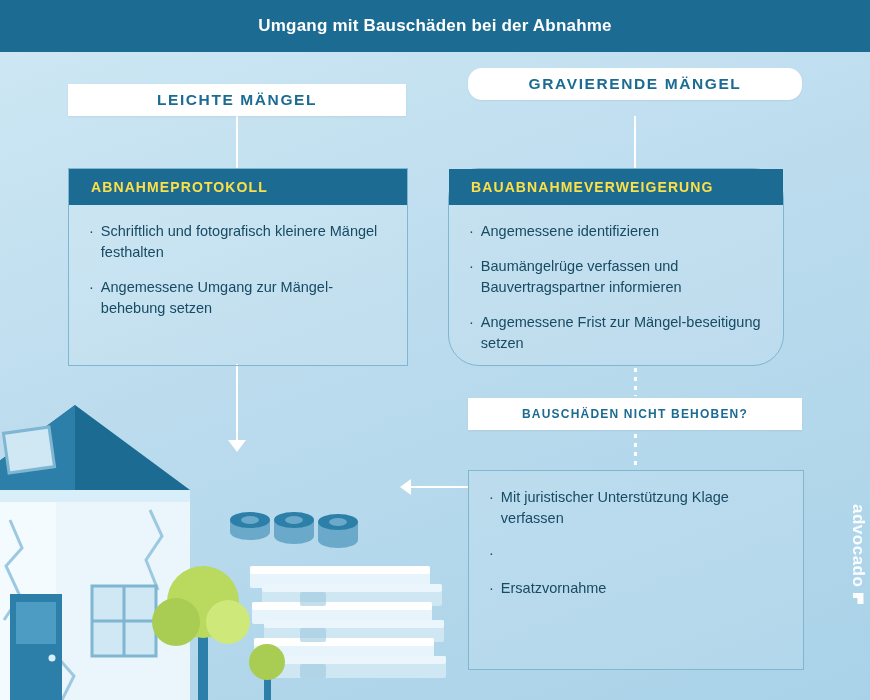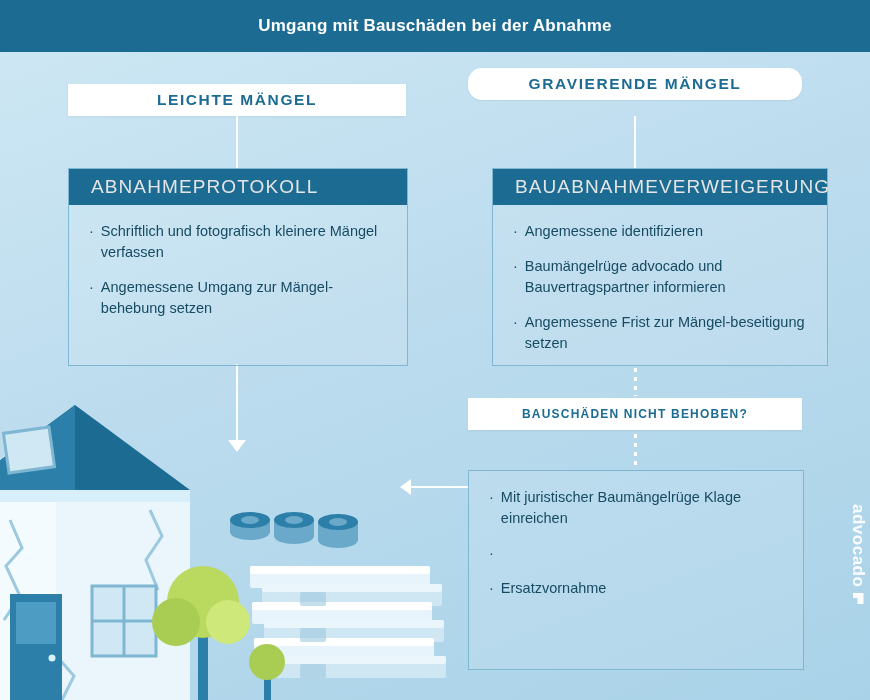--- a/index.html
+++ b/index.html
@@ -61,23 +61,23 @@
   }
 
   
   .card {
     position: absolute;
     border: 1px solid #7fb6d2;
     background: rgba(255,255,255,0.10);
   }
   .card-head {
     background: #1b6b92;
-    color: #e5e5e5;
-    font-size: 19px;
-    font-weight: normal;
+    color: #fde047;
+    font-size: 14px;
+    font-weight: bold;
     letter-spacing: 1.1px;
     height: 36px;
     display: flex;
     align-items: center;
     padding-left: 22px;
     box-sizing: border-box;
   }
   .card-body {
     padding: 16px 20px 10px 20px;
   }
@@ -88,21 +88,21 @@
     line-height: 1.45;
     margin-bottom: 14px;
   }
   .bullet .dot {
     margin-right: 7px;
     color: #174b63;
     line-height: 1.45;
   }
 
   #card-abnahmeprotokoll { left: 68px; top: 168px; width: 338px; height: 196px; }
-  #card-verweigerung { left: 492px; top: 168px; width: 334px; height: 196px; }
+  #card-verweigerung { left: 448px; top: 168px; width: 334px; height: 196px; border-radius: 31px; }
   #card-moeglichkeiten { left: 468px; top: 470px; width: 334px; height: 198px; }
 
   
   .vline {
     position: absolute;
     width: 2px;
     background: #ffffff;
   }
   #line-leicht-top { left: 236px; top: 116px; height: 52px; }
   #line-gravierend-top { left: 634px; top: 116px; height: 52px; }
@@ -261,52 +261,52 @@
 
   <div class="pill" id="pill-leicht">LEICHTE MÄNGEL</div>
   <div class="pill" id="pill-gravierend">GRAVIERENDE MÄNGEL</div>
   <div class="pill" id="pill-nicht-behoben">BAUSCHÄDEN NICHT BEHOBEN?</div>
 
   <div class="card" id="card-abnahmeprotokoll">
     <div class="card-head">ABNAHMEPROTOKOLL</div>
     <div class="card-body">
       <div class="bullet">
         <span class="dot">·</span>
-        <span>Schriftlich und fotografisch kleinere Mängel verfassen</span>
+        <span>Schriftlich und fotografisch kleinere Mängel festhalten</span>
       </div>
       <div class="bullet">
         <span class="dot">·</span>
         <span>Angemessene Umgang zur Mängel-behebung setzen</span>
       </div>
     </div>
   </div>
 
   <div class="card" id="card-verweigerung">
     <div class="card-head">BAUABNAHMEVERWEIGERUNG</div>
     <div class="card-body">
       <div class="bullet">
         <span class="dot">·</span>
         <span>Angemessene identifizieren</span>
       </div>
       <div class="bullet">
         <span class="dot">·</span>
-        <span>Baumängelrüge advocado und Bauvertragspartner informieren</span>
+        <span>Baumängelrüge verfassen und Bauvertragspartner informieren</span>
       </div>
       <div class="bullet">
         <span class="dot">·</span>
         <span>Angemessene Frist zur Mängel-beseitigung setzen</span>
       </div>
     </div>
   </div>
 
   <div class="card" id="card-moeglichkeiten">
     <div class="card-body">
       <div class="bullet">
         <span class="dot">·</span>
-        <span>Mit juristischer Baumängelrüge Klage einreichen</span>
+        <span>Mit juristischer Unterstützung Klage verfassen</span>
       </div>
       <div class="bullet">
         <span class="dot">·</span>
       </div>
       <div class="bullet">
         <span class="dot">·</span>
         <span>Ersatzvornahme</span>
       </div>
     </div>
   </div>

